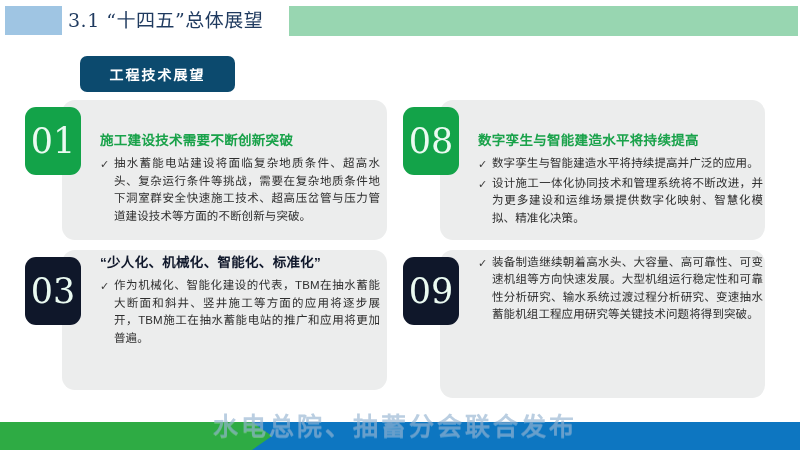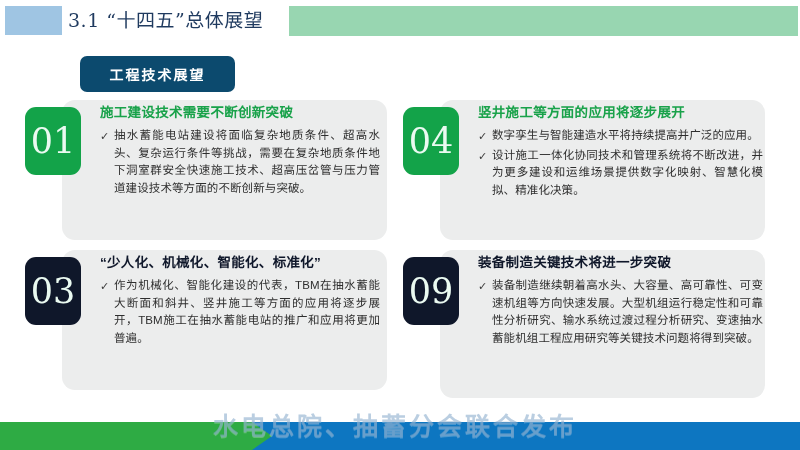--- a/index.html
+++ b/index.html
@@ -112,21 +112,21 @@
     width: 280px;
     z-index: 2;
   }
   .card-title {
     font-size: 13.5px;
     font-weight: bold;
     line-height: 1.35;
     margin: 0 0 5px 0;
     letter-spacing: 0.3px;
   }
-  .title-green { color: #19a24a; }
+  .title-green { color: #19a24a; margin-top: 28px; }
   .title-blue  { color: #0f172a; }
 
   .bullets {
     margin: 0;
     padding: 0;
     list-style: none;
   }
   .bullet {
     display: flex;
     align-items: flex-start;
@@ -227,24 +227,24 @@
           <span class="bullet-check">✓</span>
           <span class="bullet-text">抽水蓄能电站建设将面临复杂地质条件、超高水头、复杂运行条件等挑战，需要在复杂地质条件地下洞室群安全快速施工技术、超高压岔管与压力管道建设技术等方面的不断创新与突破。</span>
         </li>
       </ul>
     </div>
   </div>
 
   <div class="card" id="card-02">
     <div class="card-panel"></div>
     <div class="card-badge badge-green">
-      <span class="card-badge-num">04</span>
-    </div>
-    <div class="card-body">
-      <p class="card-title title-green">竖井施工等方面的应用将逐步展开</p>
+      <span class="card-badge-num">08</span>
+    </div>
+    <div class="card-body">
+      <p class="card-title title-green">数字孪生与智能建造水平将持续提高</p>
       <ul class="bullets">
         <li class="bullet">
           <span class="bullet-check">✓</span>
           <span class="bullet-text">数字孪生与智能建造水平将持续提高并广泛的应用。</span>
         </li>
         <li class="bullet">
           <span class="bullet-check">✓</span>
           <span class="bullet-text">设计施工一体化协同技术和管理系统将不断改进，并为更多建设和运维场景提供数字化映射、智慧化模拟、精准化决策。</span>
         </li>
       </ul>
@@ -266,21 +266,20 @@
       </ul>
     </div>
   </div>
 
   <div class="card" id="card-04">
     <div class="card-panel"></div>
     <div class="card-badge badge-blue">
       <span class="card-badge-num">09</span>
     </div>
     <div class="card-body">
-      <p class="card-title title-blue">装备制造关键技术将进一步突破</p>
       <ul class="bullets">
         <li class="bullet">
           <span class="bullet-check">✓</span>
           <span class="bullet-text">装备制造继续朝着高水头、大容量、高可靠性、可变速机组等方向快速发展。大型机组运行稳定性和可靠性分析研究、输水系统过渡过程分析研究、变速抽水蓄能机组工程应用研究等关键技术问题将得到突破。</span>
         </li>
       </ul>
     </div>
   </div>
 
 </div>

